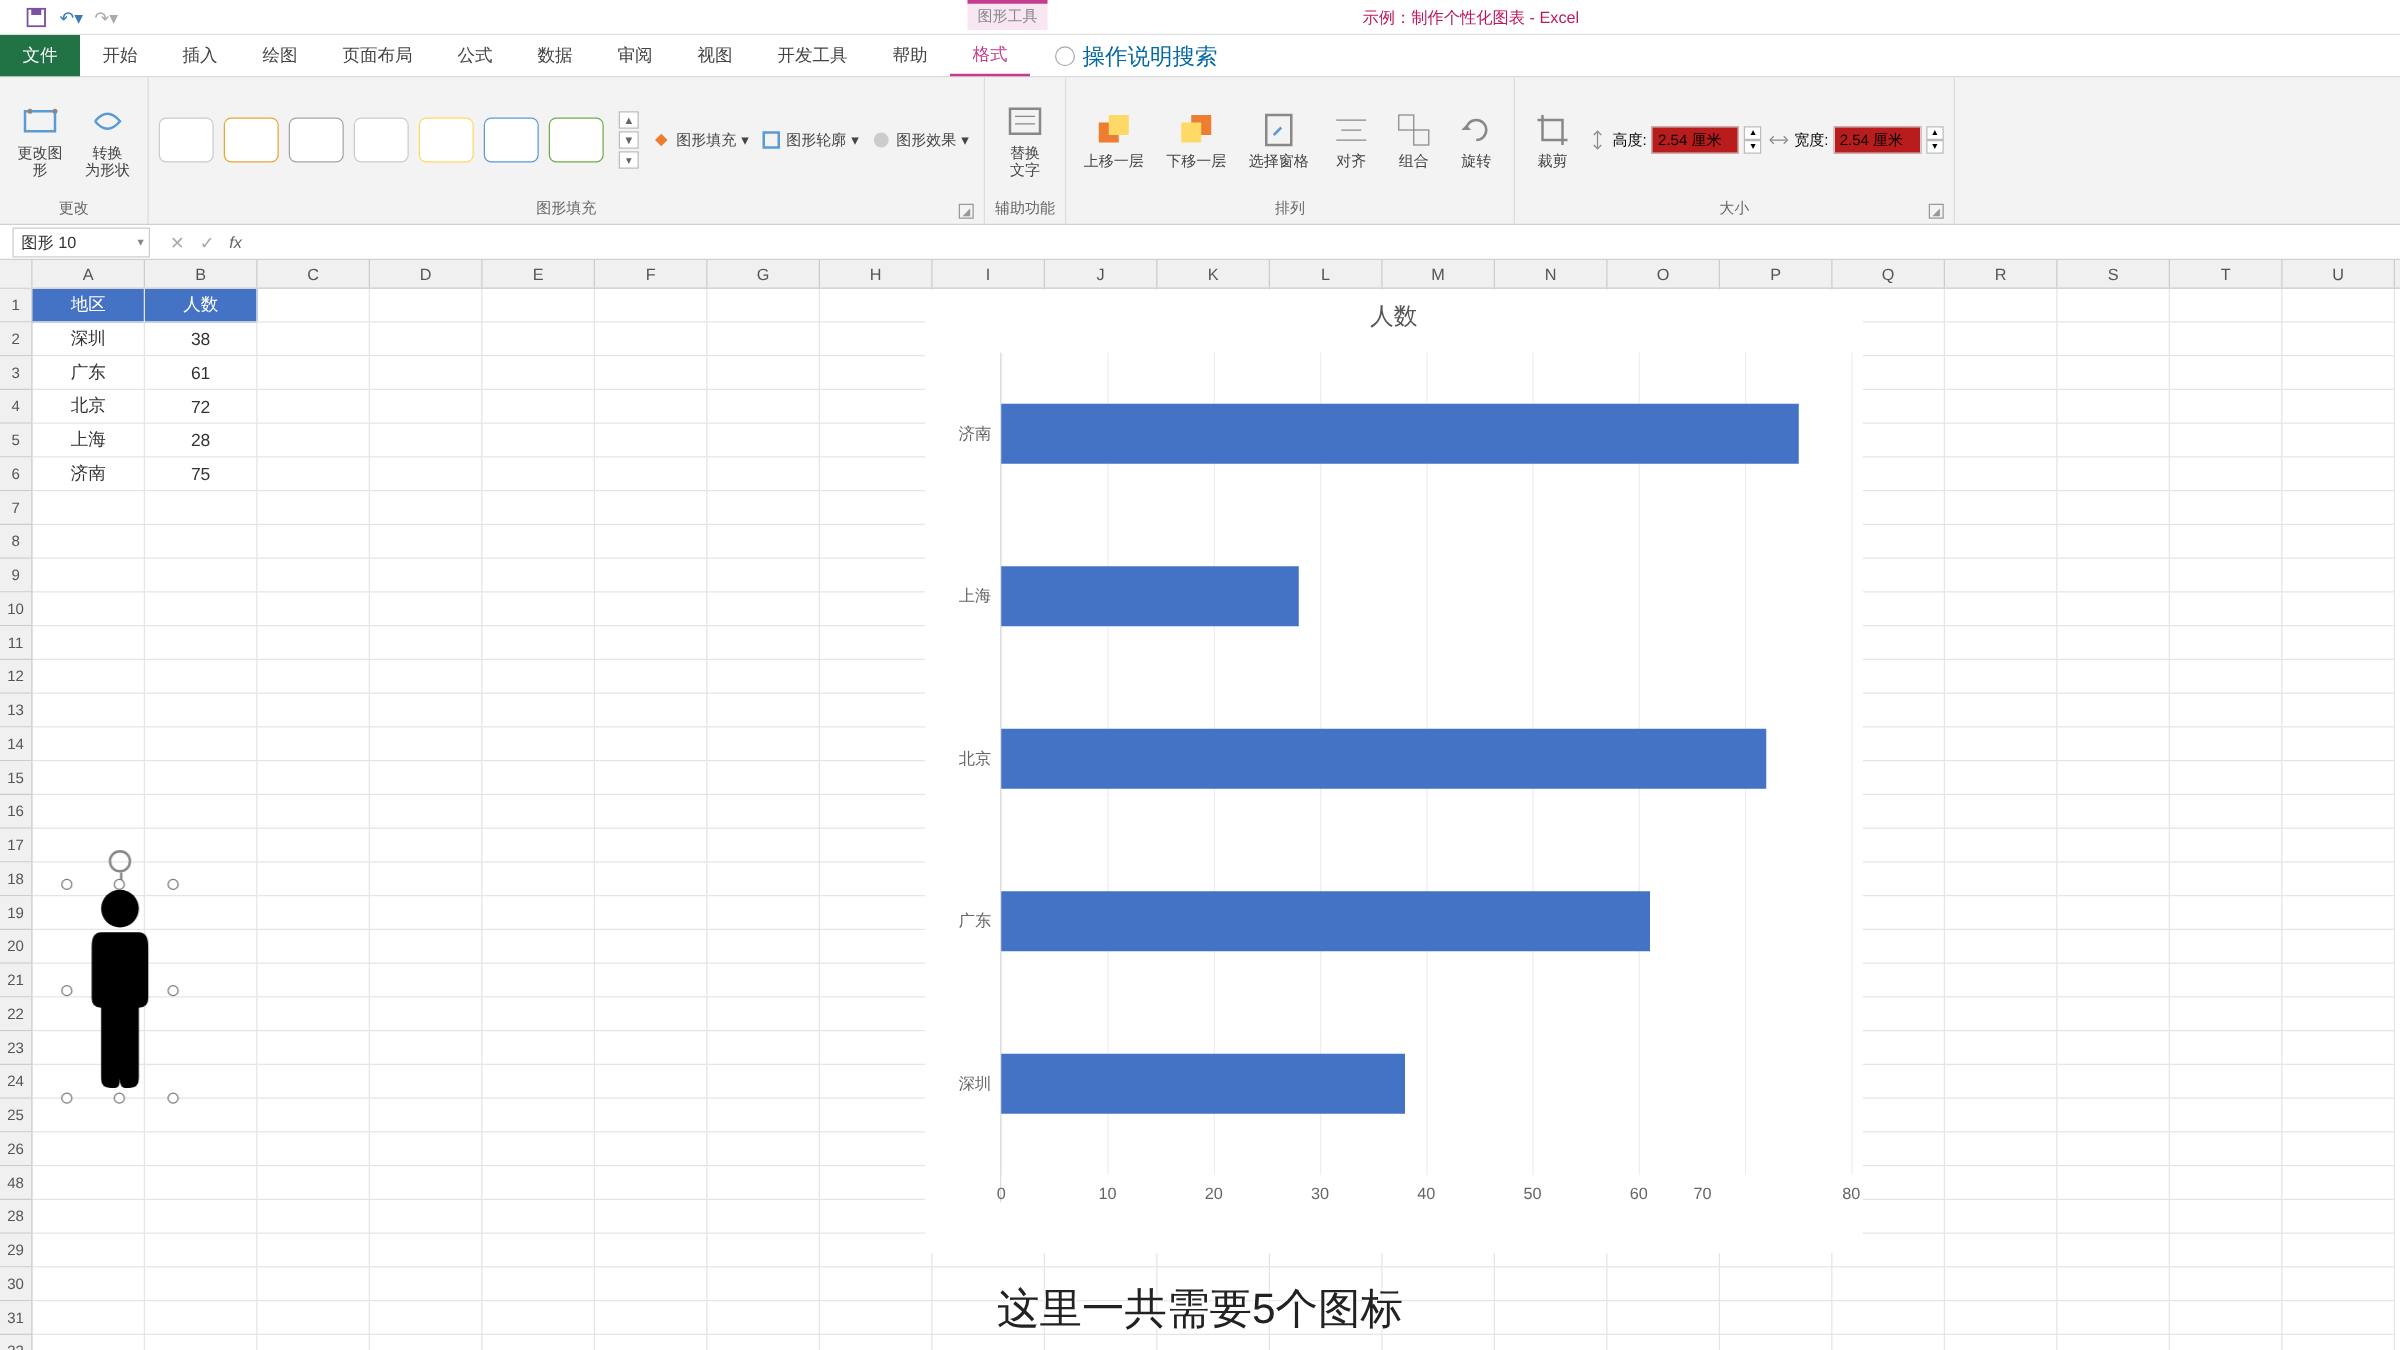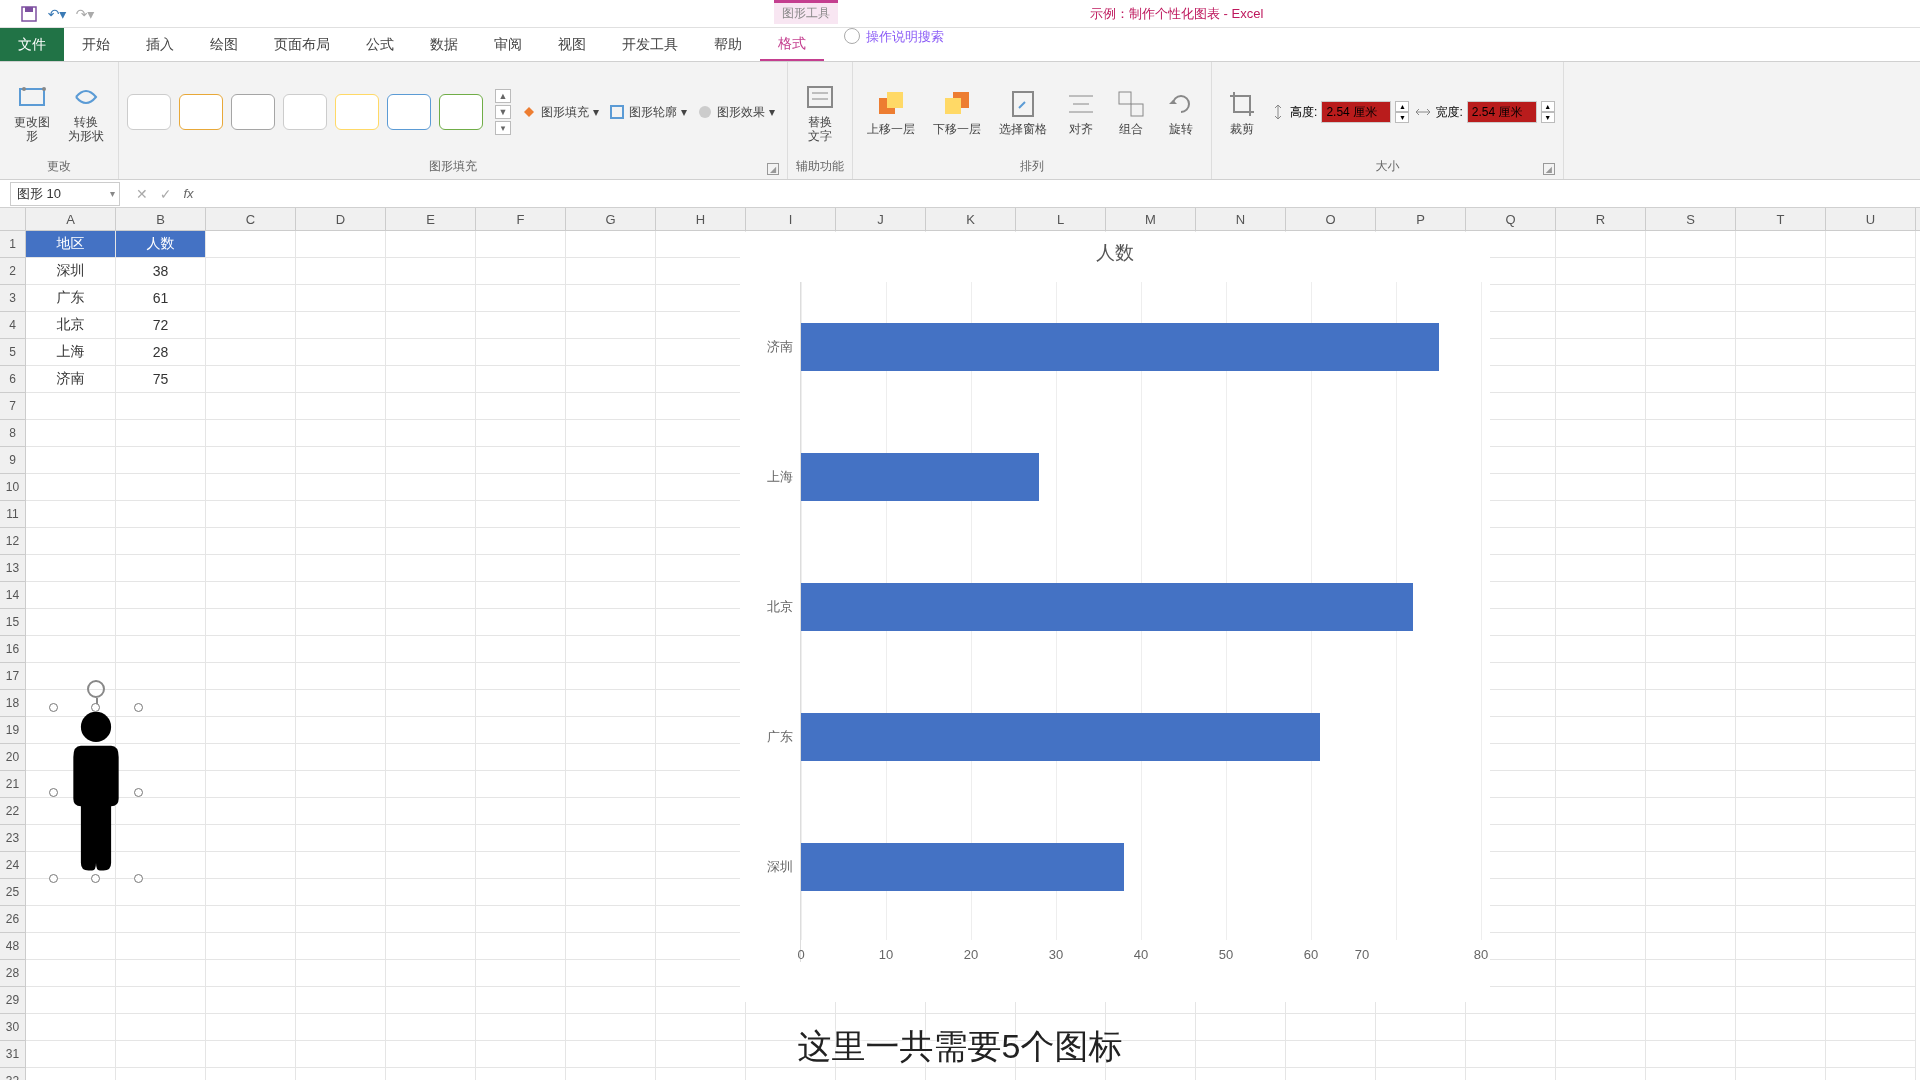--- a/index.html
+++ b/index.html
@@ -10,21 +10,21 @@
 .qat { display: flex; align-items: center; gap: 10px; padding-left: 20px; }
 .qat-icon { width: 18px; height: 18px; display: flex; align-items: center; justify-content: center; color: #666; font-size: 14px; cursor: pointer; }
 .drawtools { position: absolute; left: 774px; top: 0; font-size: 12px; color: #888; border-top: 3px solid #c43e8f; padding: 2px 8px; background: #f8e6f2; }
 .title-text { position: absolute; left: 1090px; top: 5px; font-size: 13px; color: #be185d; }
 
 
 .ribbon-tabs { height: 34px; display: flex; align-items: stretch; border-bottom: 1px solid #d0d0d0; background: #fff; }
 .tab { padding: 0 18px; display: flex; align-items: center; font-size: 14px; color: #444; cursor: pointer; }
 .tab.file { background: #217346; color: #fff; }
 .tab.active { color: #c43e8f; border-bottom: 2px solid #c43e8f; }
-.tab-search { display: flex; align-items: flex-start; gap: 6px; padding-left: 20px; color: #8b5cf6; font-size: 13px; }
+.tab-search { display: flex; align-items: center; gap: 6px; padding-left: 20px; color: #0369a1; font-size: 18px; }
 .bulb { width: 16px; height: 16px; border: 1.5px solid #aaa; border-radius: 50%; position: relative; }
 
 
 .ribbon { height: 118px; background: #f3f3f3; border-bottom: 1px solid #d0d0d0; display: flex; }
 .group { border-right: 1px solid #ddd; display: flex; flex-direction: column; align-items: center; padding: 4px 8px 2px; }
 .group-body { flex: 1; display: flex; align-items: center; gap: 6px; }
 .group-label { font-size: 12px; color: #666; padding-bottom: 2px; position: relative; width: 100%; text-align: center; }
 .dlg-launcher { position: absolute; right: 0; bottom: 2px; width: 12px; height: 12px; border: 1px solid #999; font-size: 8px; color: #999; display: flex; align-items: center; justify-content: center; cursor: pointer; }
 .big-btn { display: flex; flex-direction: column; align-items: center; gap: 2px; padding: 2px 6px; cursor: pointer; }
 .big-btn .icn { width: 32px; height: 32px; }

